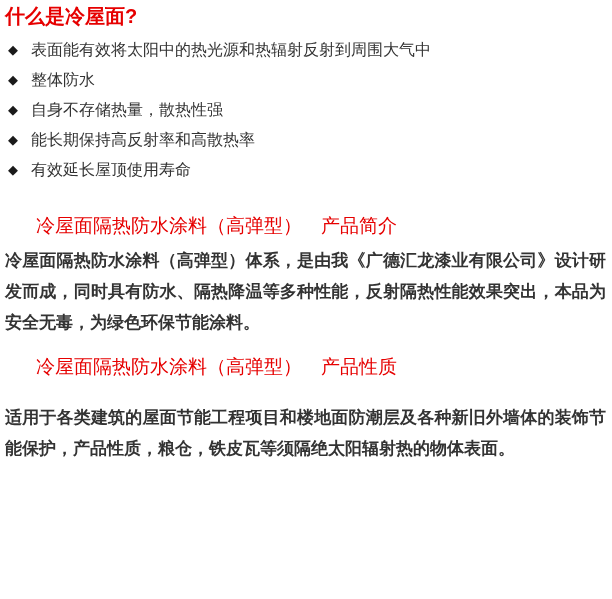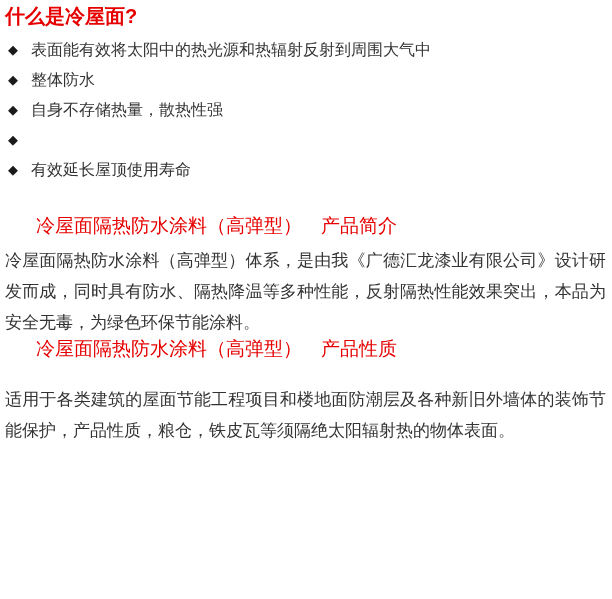--- a/index.html
+++ b/index.html
@@ -40,37 +40,38 @@
     color: var(--body-color, #333333);
     padding-left: 3px;
   }
   .bullet-icon {
     font-size: 13px;
     color: #1a1a1a;
     flex: 0 0 auto;
   }
   .section { margin: 0; }
   .section-1 { margin-top: 30px; }
-  .section-2 { }
+  .section-2 { margin-top: 18px; }
   .section-3 { margin-top: 24px; }
   .section-heading {
     font-size: 19px;
     line-height: 22px;
     font-weight: normal;
     color: var(--accent, #e60000);
     margin: 0 0 8px 0;
     padding-left: 31px;
     white-space: pre-wrap;
   }
   .section-body {
     font-size: 17px;
     line-height: 31px;
     color: var(--body-color, #333333);
     margin: 0;
     text-align: justify;
+    font-weight: bold;
   }
 </style>
 </head>
 <body style="background: rgb(255, 255, 255);">
 
 <div class="page">
 
   <h1 class="doc-title">什么是冷屋面?</h1>
 
   <ul class="bullet-list">
@@ -81,20 +82,21 @@
     <li class="bullet-item">
       <span class="bullet-icon">◆</span>
       <span>整体防水</span>
     </li>
     <li class="bullet-item">
       <span class="bullet-icon">◆</span>
       <span>自身不存储热量，散热性强</span>
     </li>
     <li class="bullet-item">
       <span class="bullet-icon">◆</span>
+      <span>能长期保持高反射率和高散热率</span>
     </li>
     <li class="bullet-item">
       <span class="bullet-icon">◆</span>
       <span>有效延长屋顶使用寿命</span>
     </li>
   </ul>
 
   <div class="section section-1">
     <h2 class="section-heading">冷屋面隔热防水涂料（高弹型）　产品简介</h2>
     <p class="section-body">冷屋面隔热防水涂料（高弹型）体系，是由我《广德汇龙漆业有限公司》设计研发而成，同时具有防水、隔热降温等多种性能，反射隔热性能效果突出，本品为安全无毒，为绿色环保节能涂料。</p>

